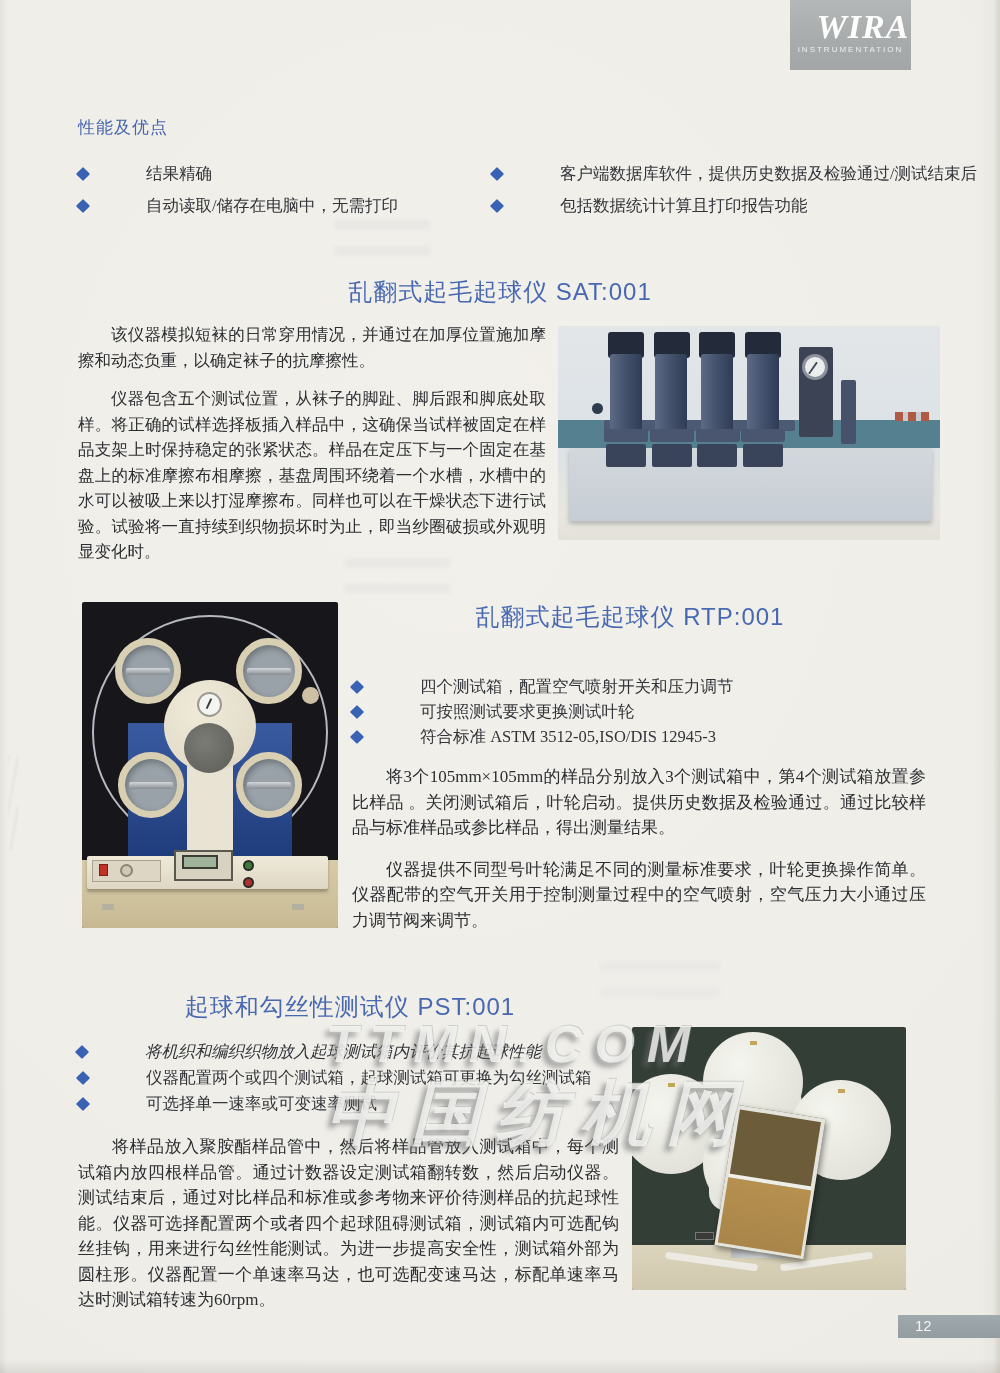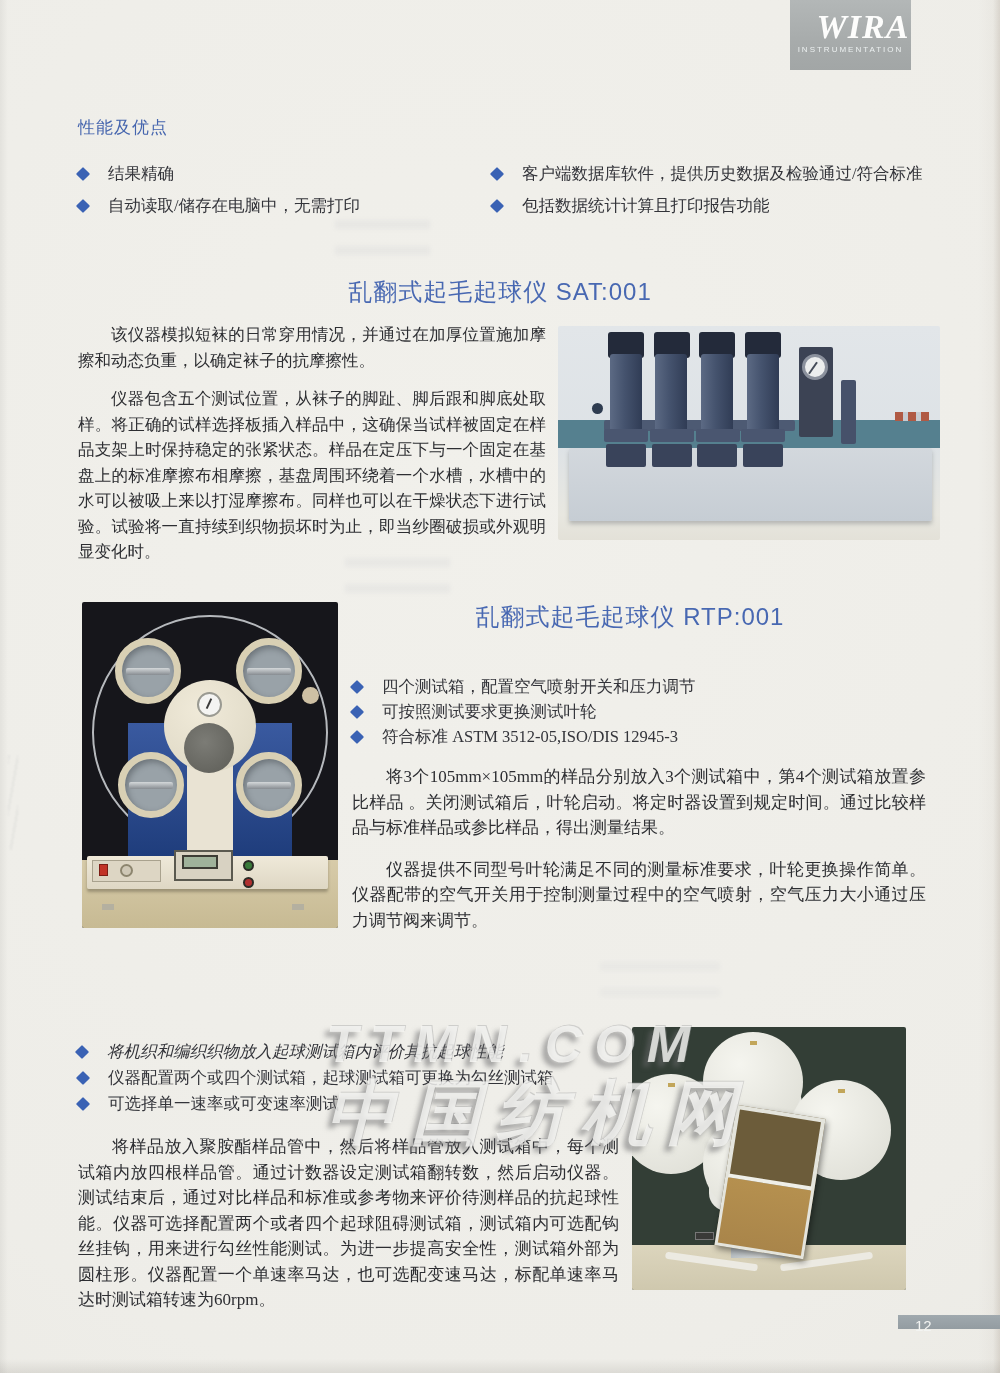--- a/index.html
+++ b/index.html
@@ -28,21 +28,21 @@
   
   .features-heading { left:78px; top:116px; font-family:"Liberation Sans",sans-serif;
     font-size:17px; color:#4565ae; letter-spacing:1px; }
   .sec-title { font-family:"Liberation Sans",sans-serif; font-size:24px; color:#4868b2;
     letter-spacing:1px; text-align:center; font-weight:400; }
   .t1 { left:0; top:276px; width:1000px; }
   .t2 { left:260px; top:601px; width:740px; }
   .t3 { left:0; top:991px; width:700px; }
 
   
-  .bullet { display:flex; align-items:flex-start; }
+  .bullet { display:flex; align-items:flex-start;gap:38px; }
   .diamond { width:10px; height:10px; background:#3a62b4; transform:rotate(45deg);
     margin:5px 0 0 0; flex:0 0 10px; border-radius:1px; }
   .btext { margin-left:20px; font-size:16.5px; line-height:20px; color:#33343a; white-space:nowrap; }
 
   
   .para-block p { text-indent:2em; text-align:justify; font-size:17px; line-height:25.5px; }
   .s1 { left:78px; top:322px; width:468px; }
   .s1 p { font-size:16.5px; }
   .s1 p + p { margin-top:13px; }
   .s2 { left:352px; top:764px; width:574px; }
@@ -125,21 +125,21 @@
 
   
   .watermark { left:326px; top:1006px; z-index:50; pointer-events:none;
     font-family:"Liberation Sans","DejaVu Sans",sans-serif; font-weight:bold; font-style:italic;
     color:rgba(248,248,246,0.78);
     text-shadow:-5px 5px 5px rgba(105,105,108,0.55), 1px -1px 0 rgba(150,150,152,0.35); }
   .wm1 { font-size:52px; line-height:76px; letter-spacing:12px; }
   .wm2 { font-size:70px; line-height:70px; letter-spacing:15px; margin-top:-4px; }
 
   
-  .pagenum-bar { left:898px; top:1315px; width:102px; height:14px;
+  .pagenum-bar { left:898px; top:1315px; width:102px; height:23px;
     background:linear-gradient(180deg,#a0a9ae,#939ca1); }
   .pagenum-bar span { position:absolute; left:17px; top:2px;
     font-family:"Liberation Sans",sans-serif; font-size:15px; color:#f3f4f2; }
 
   
   .ghost { position:absolute; filter:blur(2px); opacity:0.5;
     background:repeating-linear-gradient(180deg, rgba(125,130,150,0.14) 0 9px, rgba(0,0,0,0) 9px 26px); }
   .g1 { left:335px; top:220px; width:95px; height:46px; }
   .g2 { left:345px; top:558px; width:105px; height:44px; }
   .g3 { left:600px; top:962px; width:120px; height:48px; opacity:0.35; }
@@ -166,21 +166,21 @@
   <div class="abs bullet" style="left:78px; top:164px;">
     <span class="diamond"></span>
     <span class="btext">结果精确</span>
   </div>
   <div class="abs bullet" style="left:78px; top:196px;">
     <span class="diamond"></span>
     <span class="btext">自动读取/储存在电脑中，无需打印</span>
   </div>
   <div class="abs bullet" style="left:492px; top:164px;">
     <span class="diamond"></span>
-    <span class="btext">客户端数据库软件，提供历史数据及检验通过/符合标准</span>
+    <span class="btext">客户端数据库软件，提供历史数据及检验通过/测试结束后</span>
   </div>
   <div class="abs bullet" style="left:492px; top:196px;">
     <span class="diamond"></span>
     <span class="btext">包括数据统计计算且打印报告功能</span>
   </div>
 
   <h2 class="abs sec-title t1">乱翻式起毛起球仪 SAT:001</h2>
 
   <div class="abs para-block s1">
     <p>该仪器模拟短袜的日常穿用情况，并通过在加厚位置施加摩擦和动态负重，以确定袜子的抗摩擦性。</p>
@@ -258,24 +258,25 @@
   <div class="abs bullet" style="left:352px; top:702px;">
     <span class="diamond"></span>
     <span class="btext">可按照测试要求更换测试叶轮</span>
   </div>
   <div class="abs bullet" style="left:352px; top:727px;">
     <span class="diamond"></span>
     <span class="btext">符合标准 ASTM 3512-05,ISO/DIS 12945-3</span>
   </div>
 
   <div class="abs para-block s2">
-    <p>将3个105mm×105mm的样品分别放入3个测试箱中，第4个测试箱放置参比样品 。关闭测试箱后，叶轮启动。将定时器设置到规定时间。通过比较样品与标准样品或参比样品，得出测量结果。</p>
+    <p>将3个105mm×105mm的样品分别放入3个测试箱中，第4个测试箱放置参比样品 。关闭测试箱后，叶轮启动。提供历史数据及检验通过。通过比较样品与标准样品或参比样品，得出测量结果。</p>
     <p>仪器提供不同型号叶轮满足不同的测量标准要求，叶轮更换操作简单。仪器配带的空气开关用于控制测量过程中的空气喷射，空气压力大小通过压力调节阀来调节。</p>
   </div>
 
+  <h2 class="abs sec-title t3">起球和勾丝性测试仪 PST:001</h2>
 
   <div class="abs bullet" style="left:77px; top:1042px;font-style:italic;">
     <span class="diamond"></span>
     <span class="btext">将机织和编织织物放入起球测试箱内评价其抗起球性能</span>
   </div>
   <div class="abs bullet" style="left:78px; top:1068px;">
     <span class="diamond"></span>
     <span class="btext">仪器配置两个或四个测试箱，起球测试箱可更换为勾丝测试箱</span>
   </div>
   <div class="abs bullet" style="left:78px; top:1094px;">

